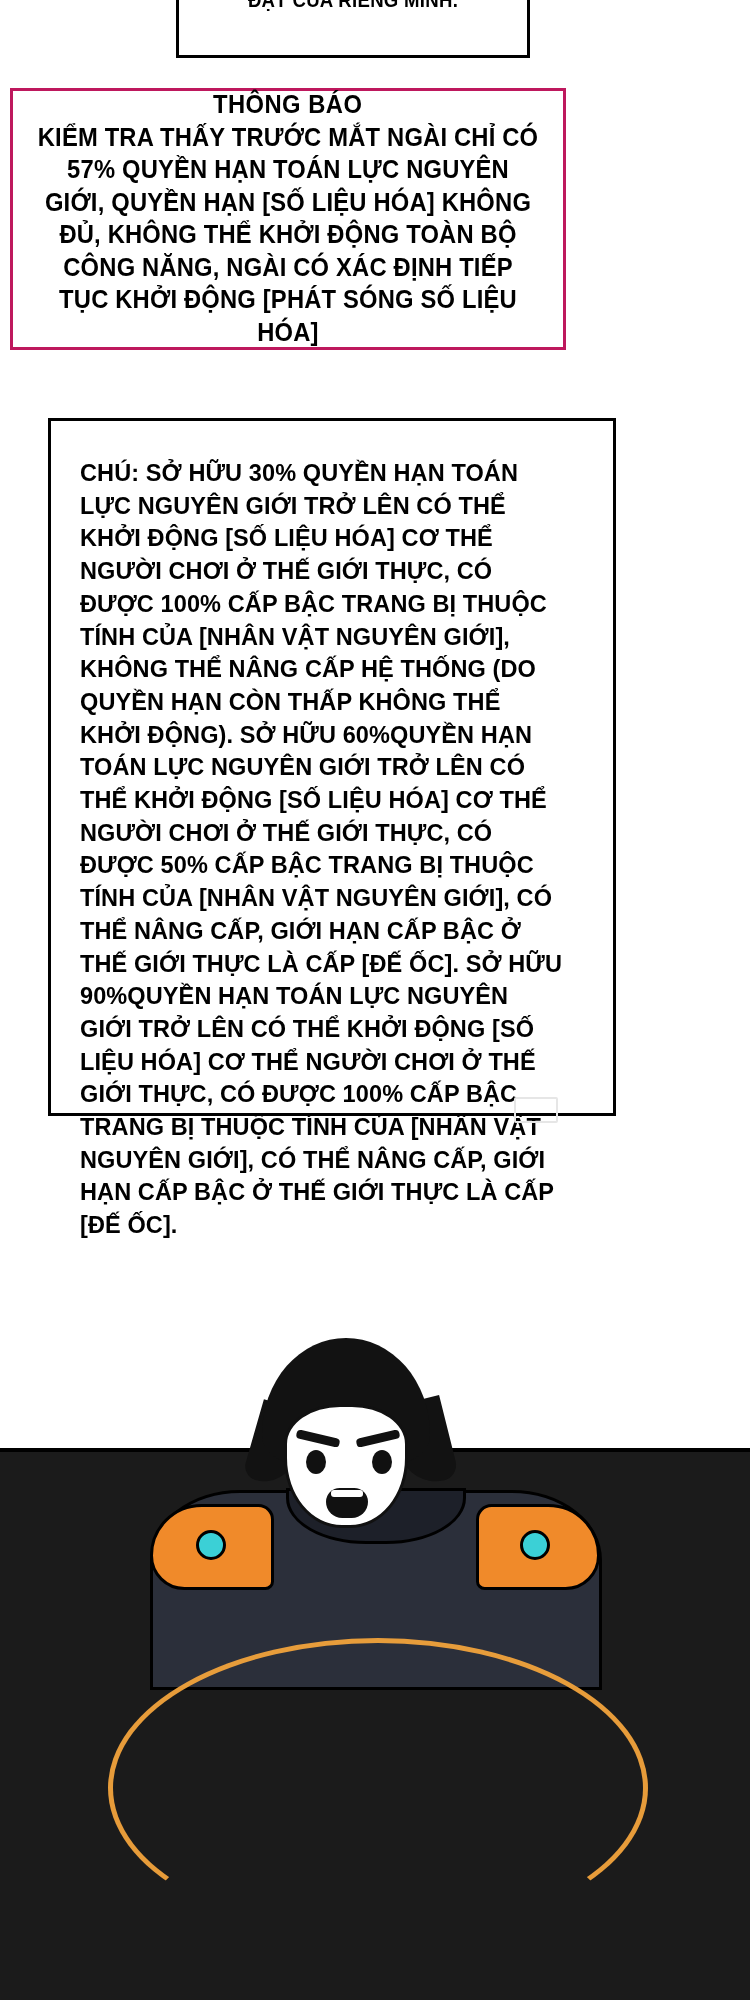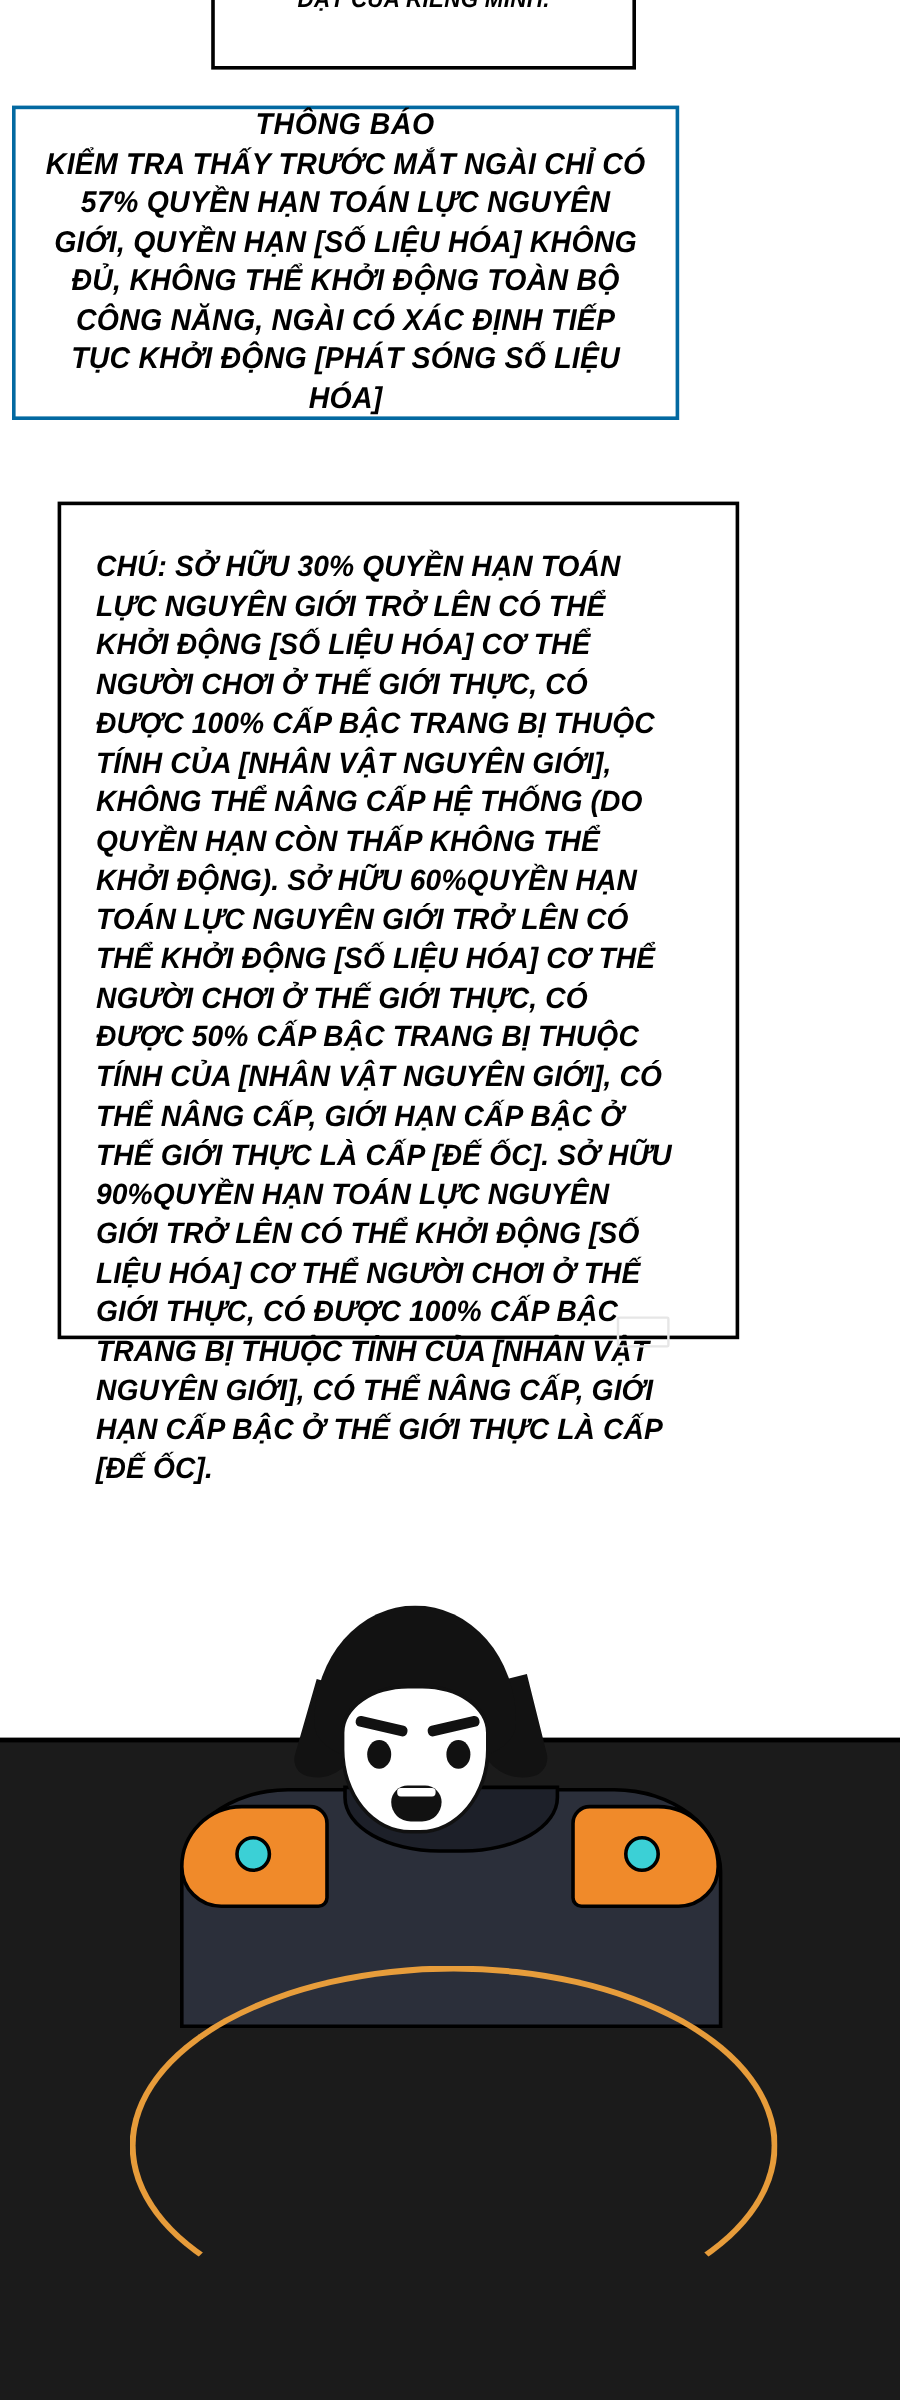--- a/index.html
+++ b/index.html
@@ -13,21 +13,20 @@
     position: relative;
     overflow: hidden;
     font-family: "Liberation Sans", sans-serif;
     color: #000000;
   }
 
   .page {
     position: absolute;
     inset: 0;
     background: #ffffff;
-    font-style: italic;
   }
 
   
   .panel-top {
     position: absolute;
     left: 176px;
     top: -62px;
     width: 354px;
     height: 120px;
     border: 3px solid #000;
@@ -47,21 +46,21 @@
     transform: scaleX(0.93);
   }
 
   
   .notice-box {
     position: absolute;
     left: 10px;
     top: 88px;
     width: 556px;
     height: 262px;
-    border: 3px solid #0369a1;
+    border: 3px solid #be185d;
     background: #fff;
     box-sizing: border-box;
     display: flex;
     flex-direction: column;
     align-items: center;
     justify-content: center;
     padding: 8px 10px;
   }
   .notice-title {
     font-size: 25px;

